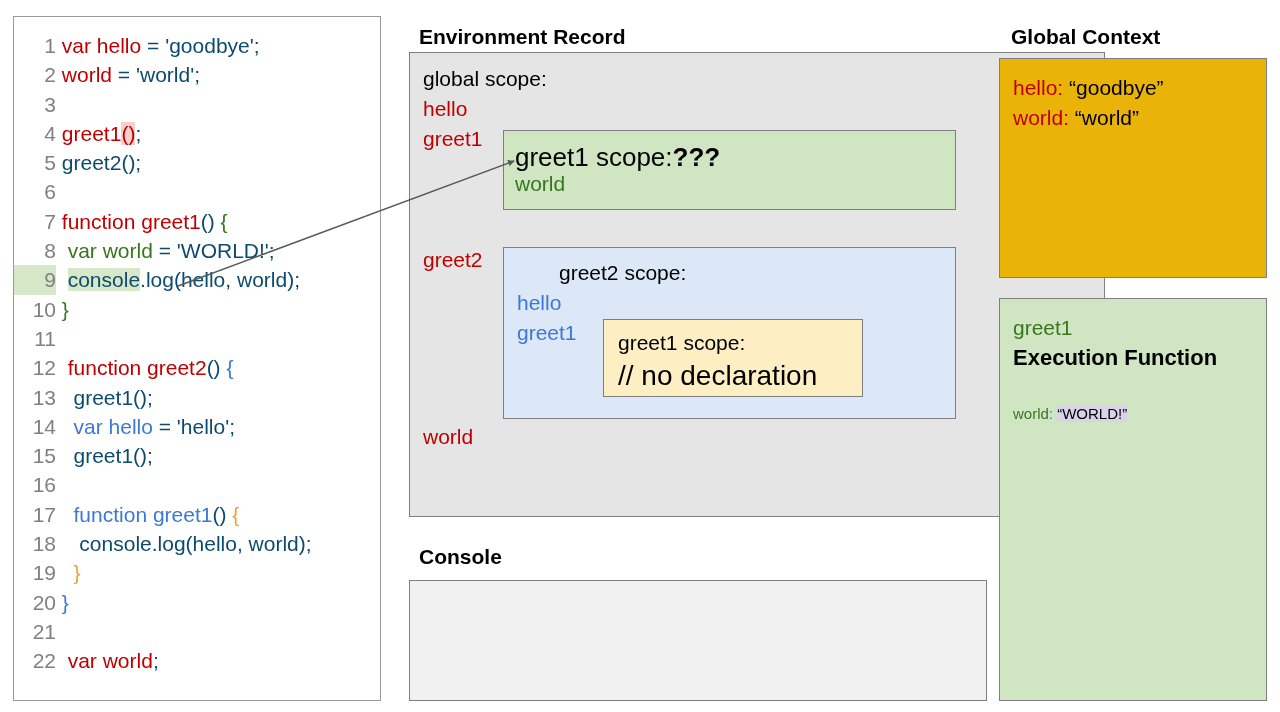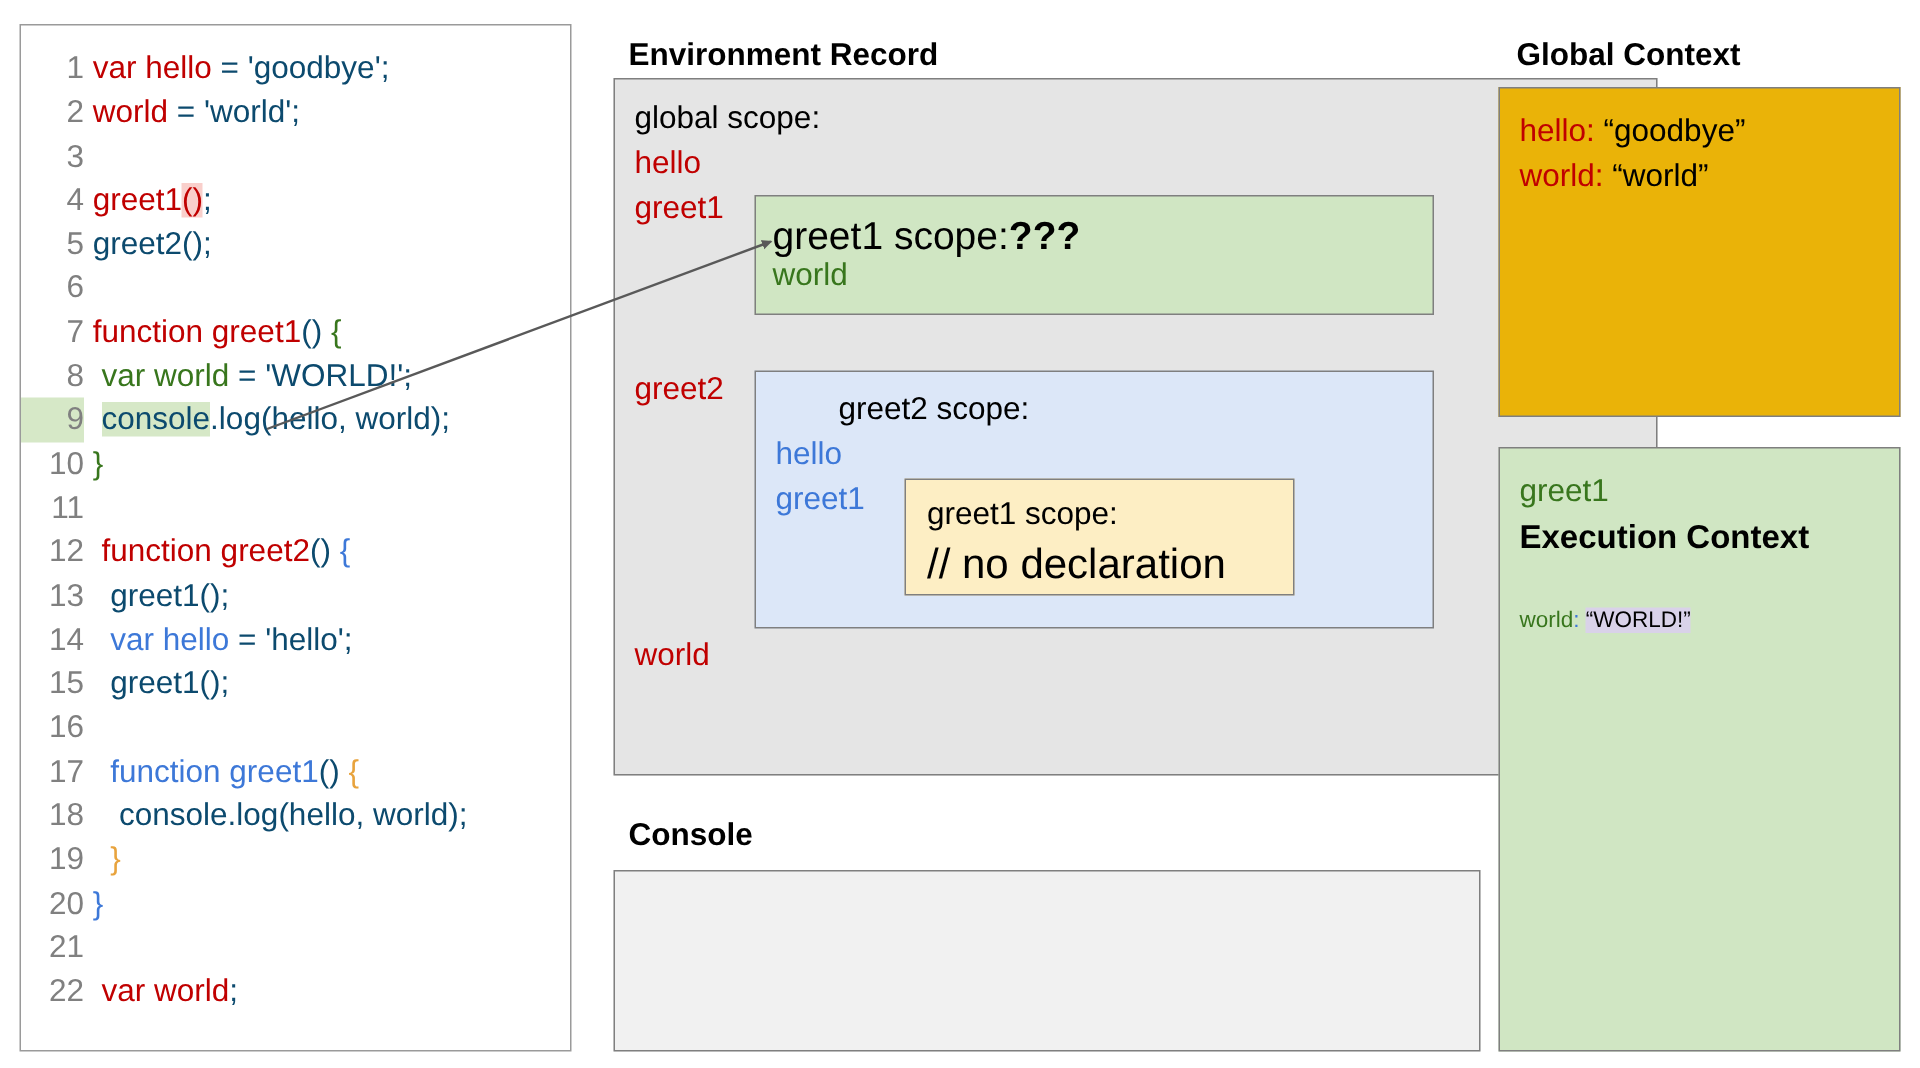--- a/index.html
+++ b/index.html
@@ -253,21 +253,21 @@
 
   <div class="section-title" id="global-title">Global Context</div>
 
   <div id="global-box">
     <div class="gc-row" id="gc-row-0"><span class="gc-key">hello:</span><span class="gc-val"> “goodbye”</span></div>
     <div class="gc-row" id="gc-row-1"><span class="gc-key">world:</span><span class="gc-val"> “world”</span></div>
   </div>
 
   <div id="exec-box">
     <div id="exec-fn">greet1</div>
-    <div id="exec-title">Execution Context</div>
+    <div id="exec-title">Execution Function</div>
     <div id="exec-var"><span class="k">world</span><span class="c">:</span><span>&nbsp;</span><span class="v">“WORLD!”</span></div>
   </div>
 
   <svg id="arrow-svg">
     <defs>
       <marker id="arrowhead" markerWidth="7" markerHeight="7" refX="6" refY="3.2" orient="auto" markerUnits="userSpaceOnUse">
         <path d="M0,0 L7,3.2 L0,6.4 z" fill="#595959"></path>
       </marker>
     </defs>
     <line id="arrow-line" stroke="#595959" stroke-width="1.6" marker-end="url(#arrowhead)" x1="178" y1="286" x2="514" y2="161"></line>

